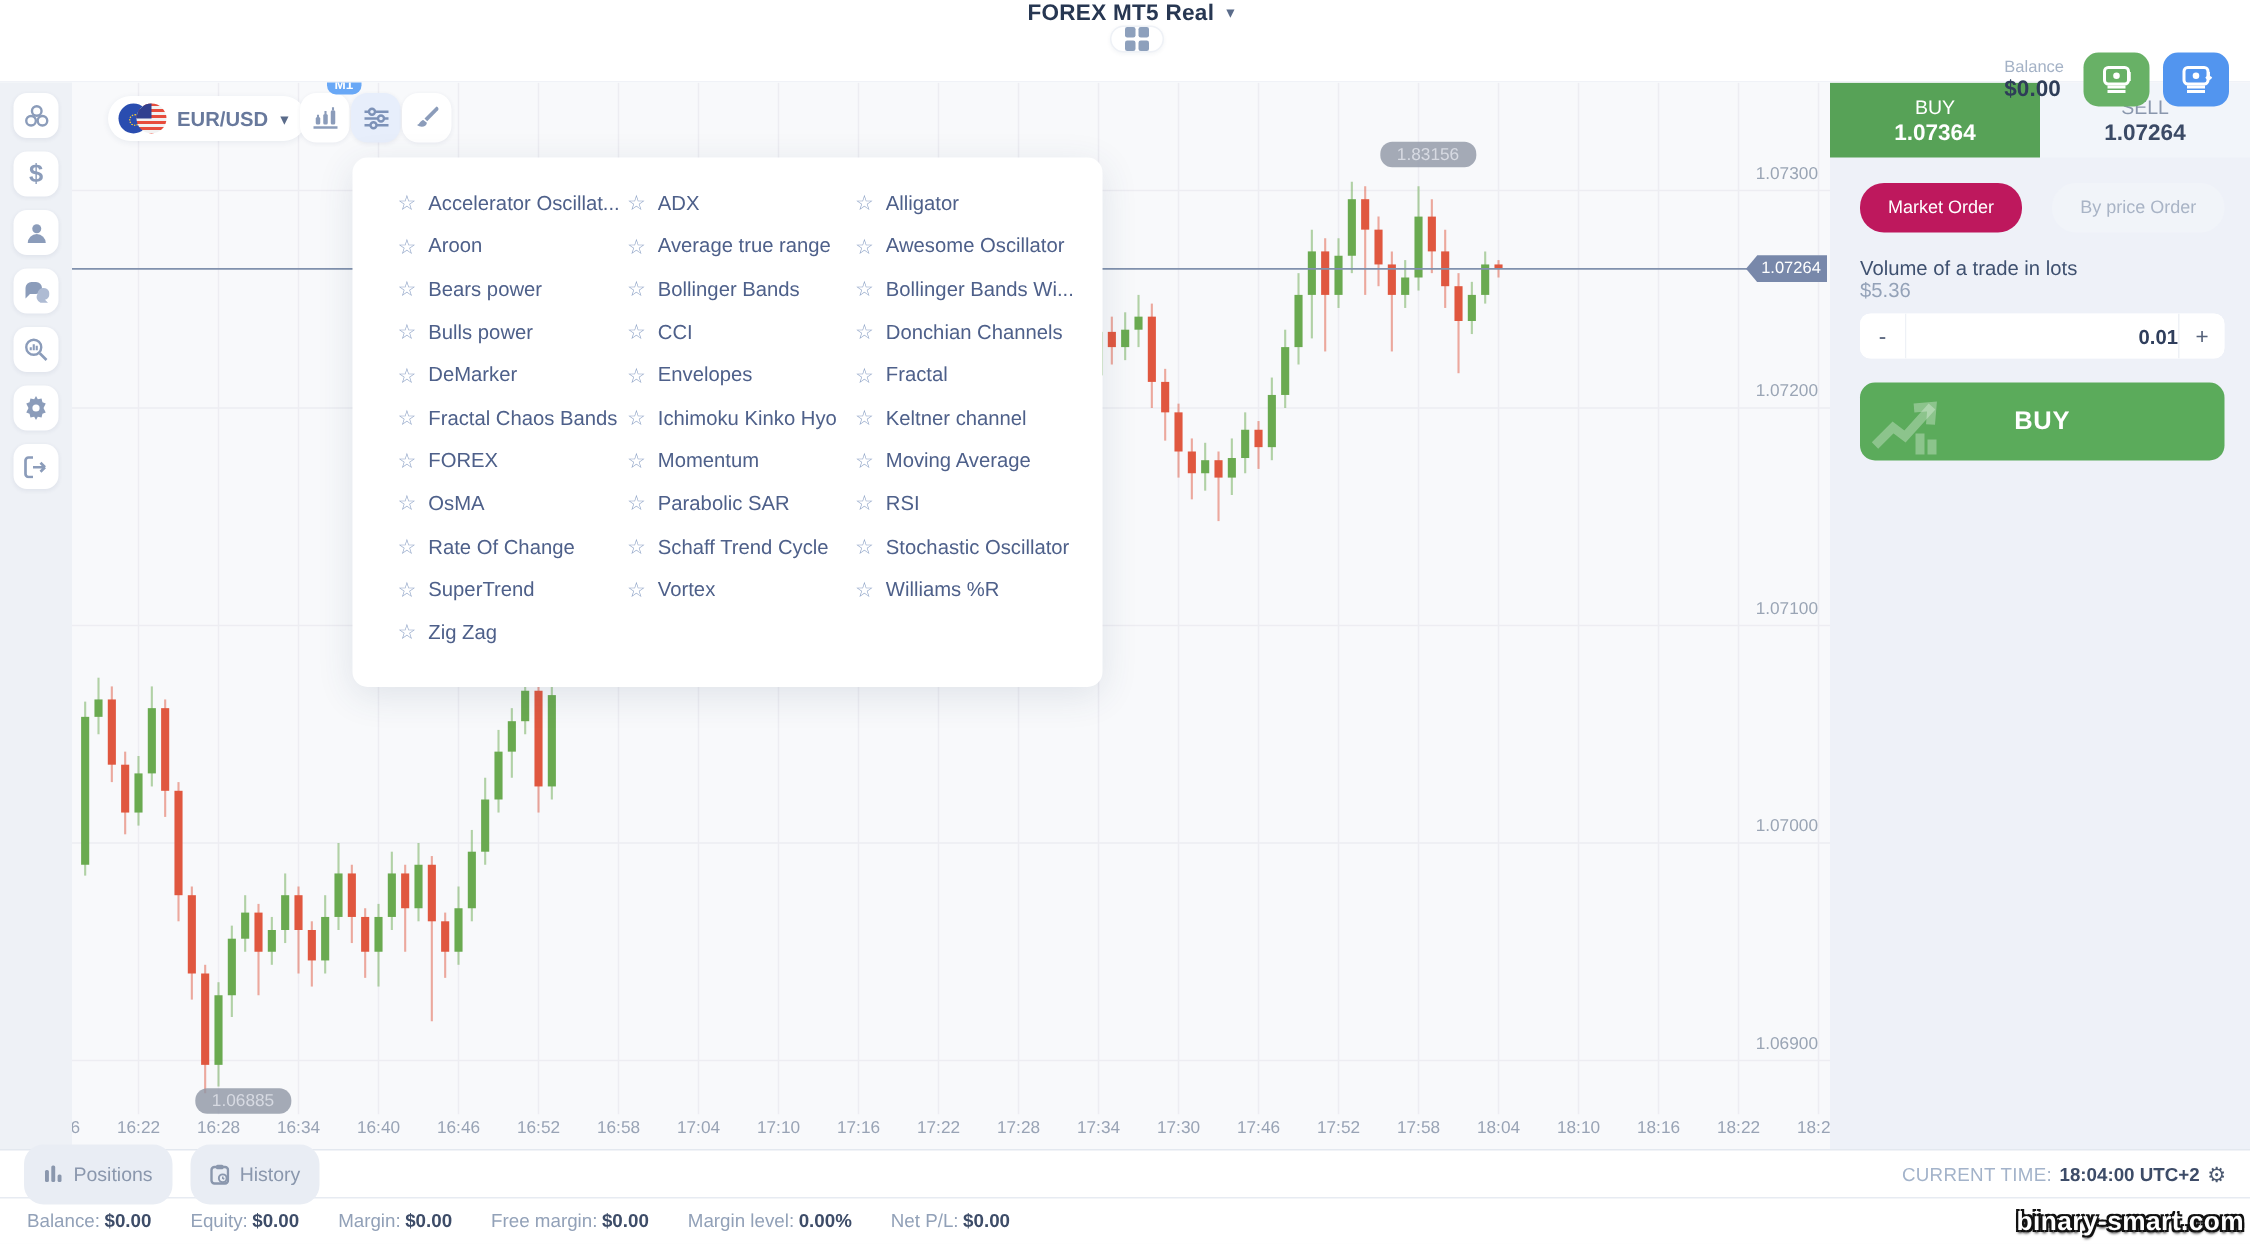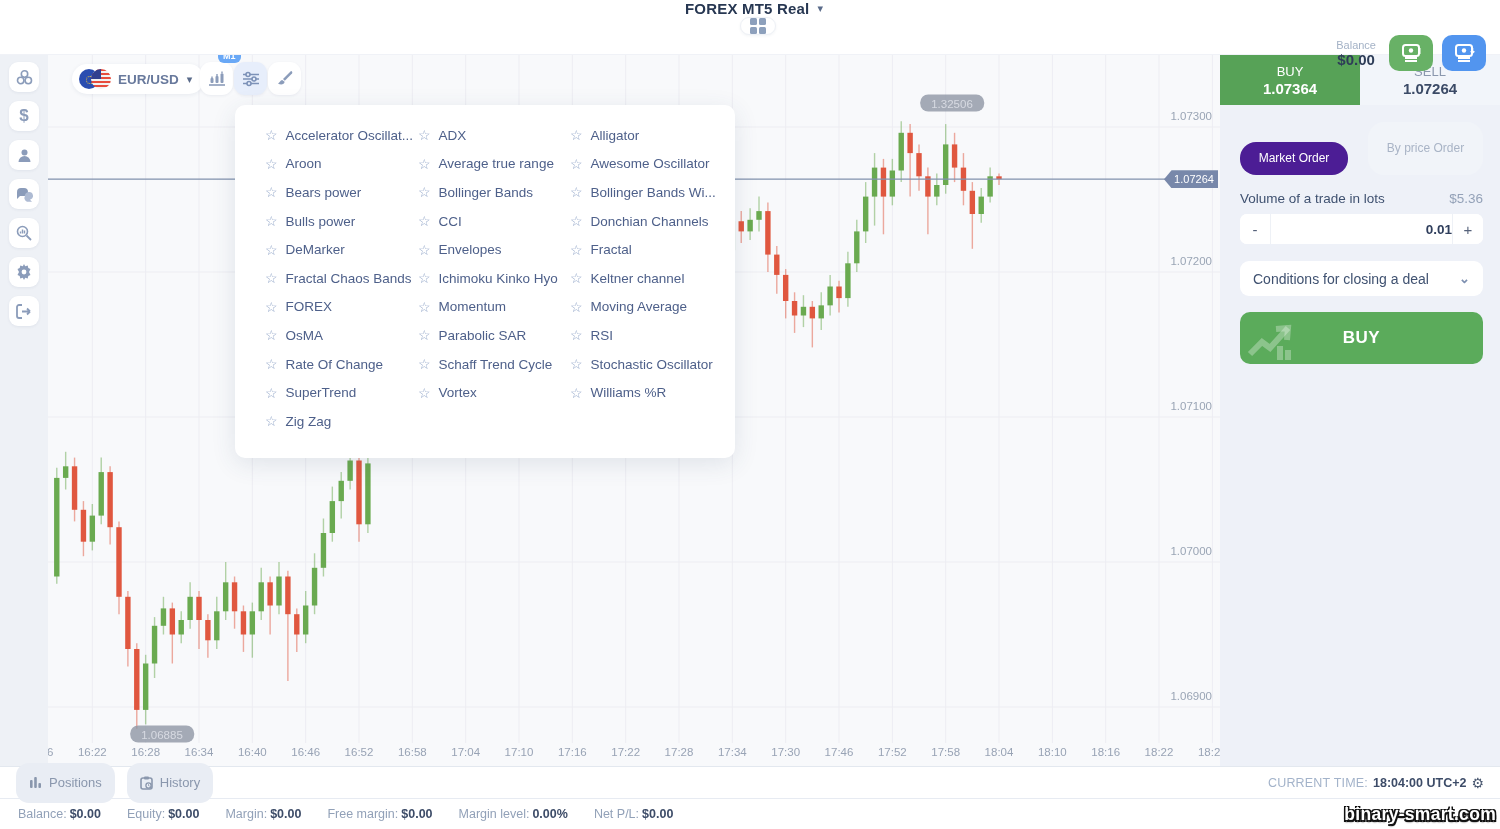--- a/index.html
+++ b/index.html
@@ -8,21 +8,21 @@
   
   .topbar { position:relative; height:55px; background:#fff; border-bottom:1px solid #f0f2f7; display:flex; align-items:center;flex-direction:column; }
   .logo { width:46px; height:40px; margin-left:10px; }
   .account-switcher { display:flex; align-items:center; gap:8px; margin-left:8px; cursor:pointer; }
   .account-name { font-size:15px; font-weight:bold; color:#273752; letter-spacing:.2px; }
   .caret { color:#5a6b8a; font-size:11px; }
   .grid-btn { width:36px; height:36px; margin-left:16px; background:#fff; border:1px solid #eef1f6; border-radius:11px; display:flex; align-items:center; justify-content:center; box-shadow:0 1px 3px rgba(40,60,100,.06); cursor:pointer; }
   .grid-ico { display:grid; grid-template-columns:7px 7px; grid-gap:2px; }
   .grid-ico span { width:7px; height:7px; background:#8da0bc; border-radius:1.5px; }
   .topbar-right { margin-left:auto; display:flex; align-items:center; gap:9px; padding-right:14px; }
-  .balance-block { text-align:center; margin-right:4px; }
+  .balance-block { text-align:left; margin-right:4px; }
   .balance-label { font-size:11px; color:#a4b2c6; }
   .balance-value { font-size:15px; font-weight:bold; color:#2e3d58; }
   .cash-btn { width:44px; height:36px; border:none; border-radius:10px; display:flex; align-items:center; justify-content:center; cursor:pointer; }
   .cash-btn.dep { background:#68b166; }
   .cash-btn.wd  { background:#5295ef; }
 
   
   .workspace { display:flex; height:711px; }
   .side-rail { position:relative; width:48px; background:#eef1f6; }
   .rail-btn { position:absolute; left:9px; width:30px; height:30px; background:#fff; border-radius:9px; display:flex; align-items:center; justify-content:center; box-shadow:0 1px 3px rgba(40,60,100,.07); cursor:pointer; color:#8b9cba; font-weight:bold; }
@@ -64,23 +64,23 @@
   .side-tab { flex:1; display:flex; flex-direction:column; align-items:center; justify-content:center; cursor:pointer; }
   .side-tab .t-label { font-size:13px; }
   .side-tab .t-price { font-size:15px; font-weight:bold; margin-top:1px; }
   .side-tab.buy { background:#57a257; color:#fff; }
   .side-tab.sell { background:#f2f5fa; }
   .side-tab.sell .t-label { color:#8a97ad; }
   .side-tab.sell .t-price { color:#3b4a66; }
   .panel-body { padding:17px 17px 0 20px; }
   .order-type-row { display:flex; justify-content:space-between; }
   .ot-btn { width:108px; min-height:33px; border:none; border-radius:16px; font-size:12px; line-height:1.25; cursor:pointer; padding:3px 10px; font-family:inherit; }
-  .ot-btn.market { background:#4c1d95; color:#fff;margin-top:20px; }
+  .ot-btn.market { background:#be185d; color:#fff; }
   .ot-btn.byprice { background:#f1f4f9; color:#a9b4c6; width:115px; }
-  .volume-row { display:flex; justify-content:space-between; align-items:baseline; margin-top:16px; }
+  .volume-row { display:flex; justify-content:space-between; align-items:baseline; margin-top:16px;flex-direction:column; }
   .volume-label { font-size:13.5px; color:#3f5170; }
   .volume-usd { font-size:13.5px; color:#94a2b8; }
   .stepper { display:flex; margin-top:8px; background:#fff; border-radius:7px; height:30px; overflow:hidden; }
   .step-btn { width:36px; border:none; background:#fff; color:#55617a; font-size:15px; cursor:pointer; }
   .step-btn.minus { border-right:1px solid #eef1f6; }
   .step-btn.plus { border-left:1px solid #eef1f6; }
   .step-value { flex:1; border:none; text-align:right; font-size:13.5px; font-weight:bold; color:#2f3e5c; outline:none; font-family:inherit; }
   .conditions { margin-top:17px; height:35px; background:#fff; border-radius:9px; display:flex; align-items:center; justify-content:space-between; padding:0 13px; cursor:pointer; }
   .conditions-label { font-size:14px; color:#3f5170; }
   .conditions .caret { color:#7d8fb0; font-size:13px; font-weight:bold; }
@@ -383,21 +383,21 @@
         <div class="time-label" style="left: 1164.35px;">18:28</div>
       </div>
     <div id="price-axis">
         <div class="price-label" style="top: 55px;">1.07300</div>
         <div class="price-label" style="top: 200px;">1.07200</div>
         <div class="price-label" style="top: 345px;">1.07100</div>
         <div class="price-label" style="top: 490px;">1.07000</div>
         <div class="price-label" style="top: 635px;">1.06900</div>
       </div>
     <div id="markers">
-        <div class="chart-marker" style="left: 904px; top: 48px;">1.32506</div>
+        <div class="chart-marker" style="left: 904px; top: 48px;">1.83156</div>
         <div class="chart-marker" style="left: 114px; top: 679px;">1.06885</div>
       </div>
     <div class="price-tag" id="price-tag" style="top: 115.2px;">1.07264</div>
 
     <div class="chart-toolbar">
       <div class="pair-selector">
         <span class="flags">
           <span class="flag eu"></span>
           <span class="flag us"></span>
         </span>
@@ -583,24 +583,20 @@
         <button class="ot-btn byprice">By price Order</button>
       </div>
       <div class="volume-row">
         <span class="volume-label">Volume of a trade in lots</span>
         <span class="volume-usd">$5.36</span>
       </div>
       <div class="stepper">
         <button class="step-btn minus">-</button>
         <input class="step-value" value="0.01" style="">
         <button class="step-btn plus">+</button>
-      </div>
-      <div class="conditions">
-        <span class="conditions-label">Conditions for closing a deal</span>
-        <span class="caret">⌄</span>
       </div>
       <button class="big-buy">
         <svg width="52" height="48" viewBox="0 0 52 48">
             <path d="M4 40 L16 28 L24 34 L42 14" stroke="rgba(255,255,255,.30)" stroke-width="6" fill="none"></path>
             <path d="M42 14 l-12 1 12-1 -1 12" stroke="rgba(255,255,255,.30)" stroke-width="6" fill="none"></path>
             <path d="M34 46 v-14 M42 46 v-10" stroke="rgba(255,255,255,.30)" stroke-width="6"></path>
           </svg>
         <span>BUY</span>
       </button>
     </div>

